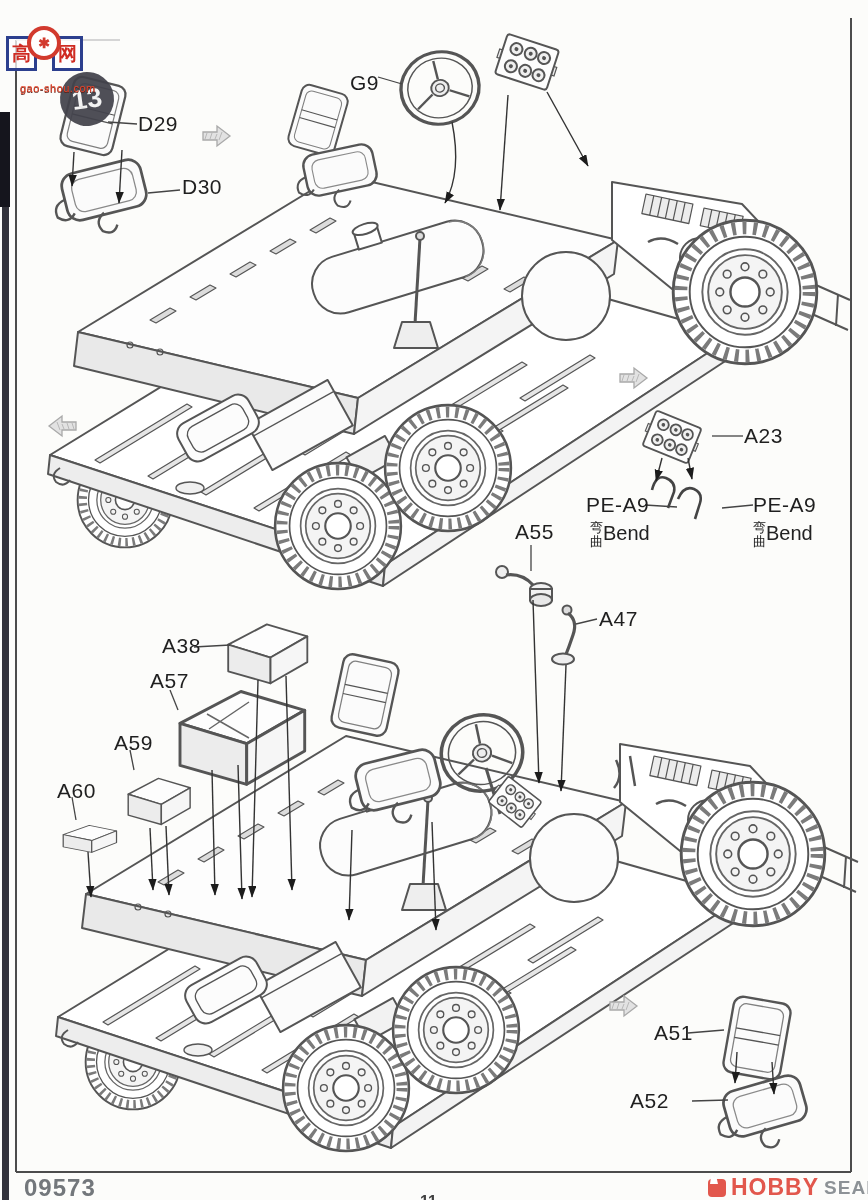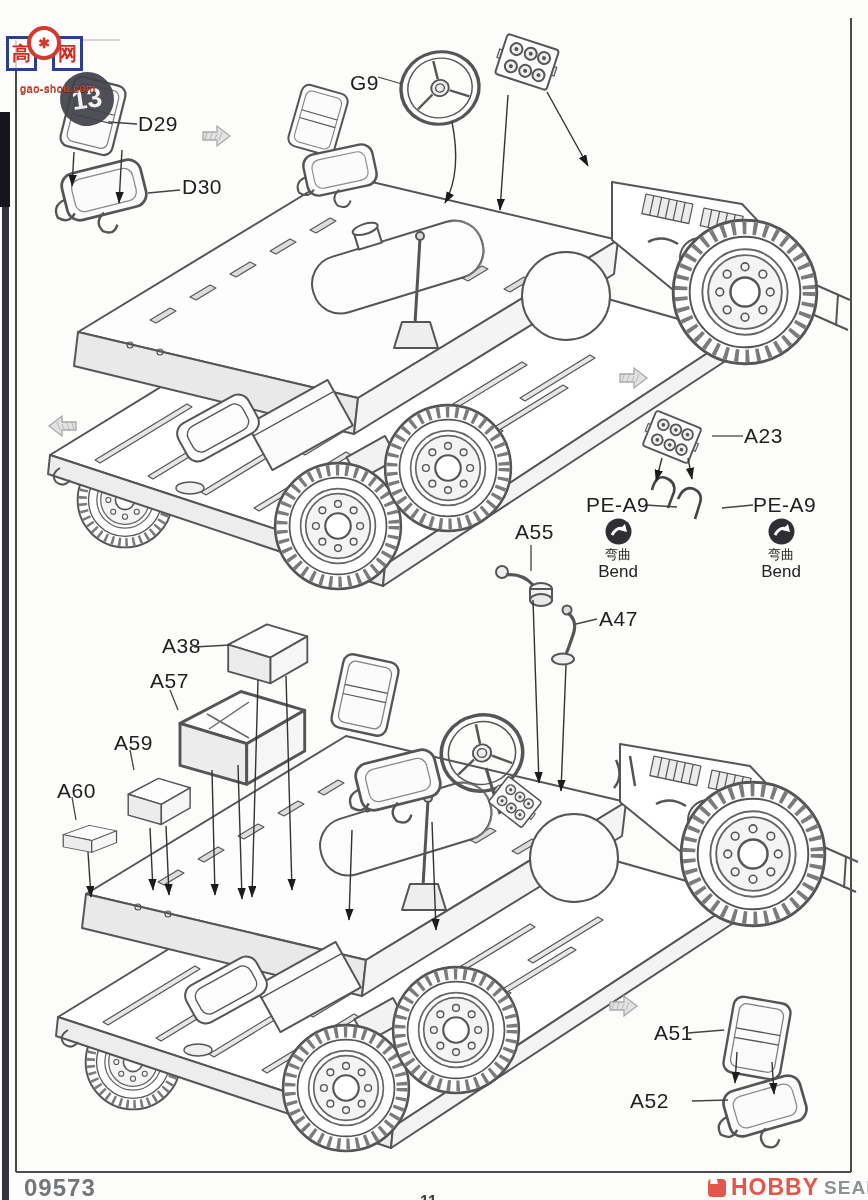--- a/index.html
+++ b/index.html
@@ -3,23 +3,23 @@
 <meta charset="utf-8">
 <style>
   html,body{margin:0;padding:0;background:#e8e8e8;}
   .page{position:relative;width:868px;height:1200px;background:#fcfcfa;overflow:hidden;
         font-family:"Liberation Sans",sans-serif;}
   svg{position:absolute;left:0;top:0;}
   
   .callout{position:absolute;font-size:21px;color:#1f1f1f;letter-spacing:.5px;
            white-space:nowrap;line-height:1;}
   
-  .bend{position:absolute;width:56px;display:flex;flex-direction:column;align-items:center;}
+  .bend{position:absolute;width:56px;display:flex;align-items:center;}
   .bend-zh{font-size:13px;color:#222;margin-top:3px;line-height:1.1;}
-  .bend-en{font-size:17px;color:#222;line-height:1.15;}
+  .bend-en{font-size:20px;color:#222;line-height:1.15;}
   
   .wm{position:absolute;left:0;top:20px;width:130px;height:120px;z-index:5;}
   .wm-badge{position:absolute;left:60px;top:52px;width:54px;height:54px;border-radius:50%;
             background:#42424b;color:#f3f3f3;font-weight:bold;font-size:27px;
             display:flex;align-items:center;justify-content:center;transform:rotate(-8deg);
             opacity:.93;}
   .wm-box{position:absolute;top:16px;width:25px;height:29px;border:3px solid #2c3f8e;
           background:rgba(255,255,255,.75);color:#cf2b22;font-weight:bold;font-size:19px;
           display:flex;align-items:center;justify-content:center;}
   .wm-left{left:6px;}

